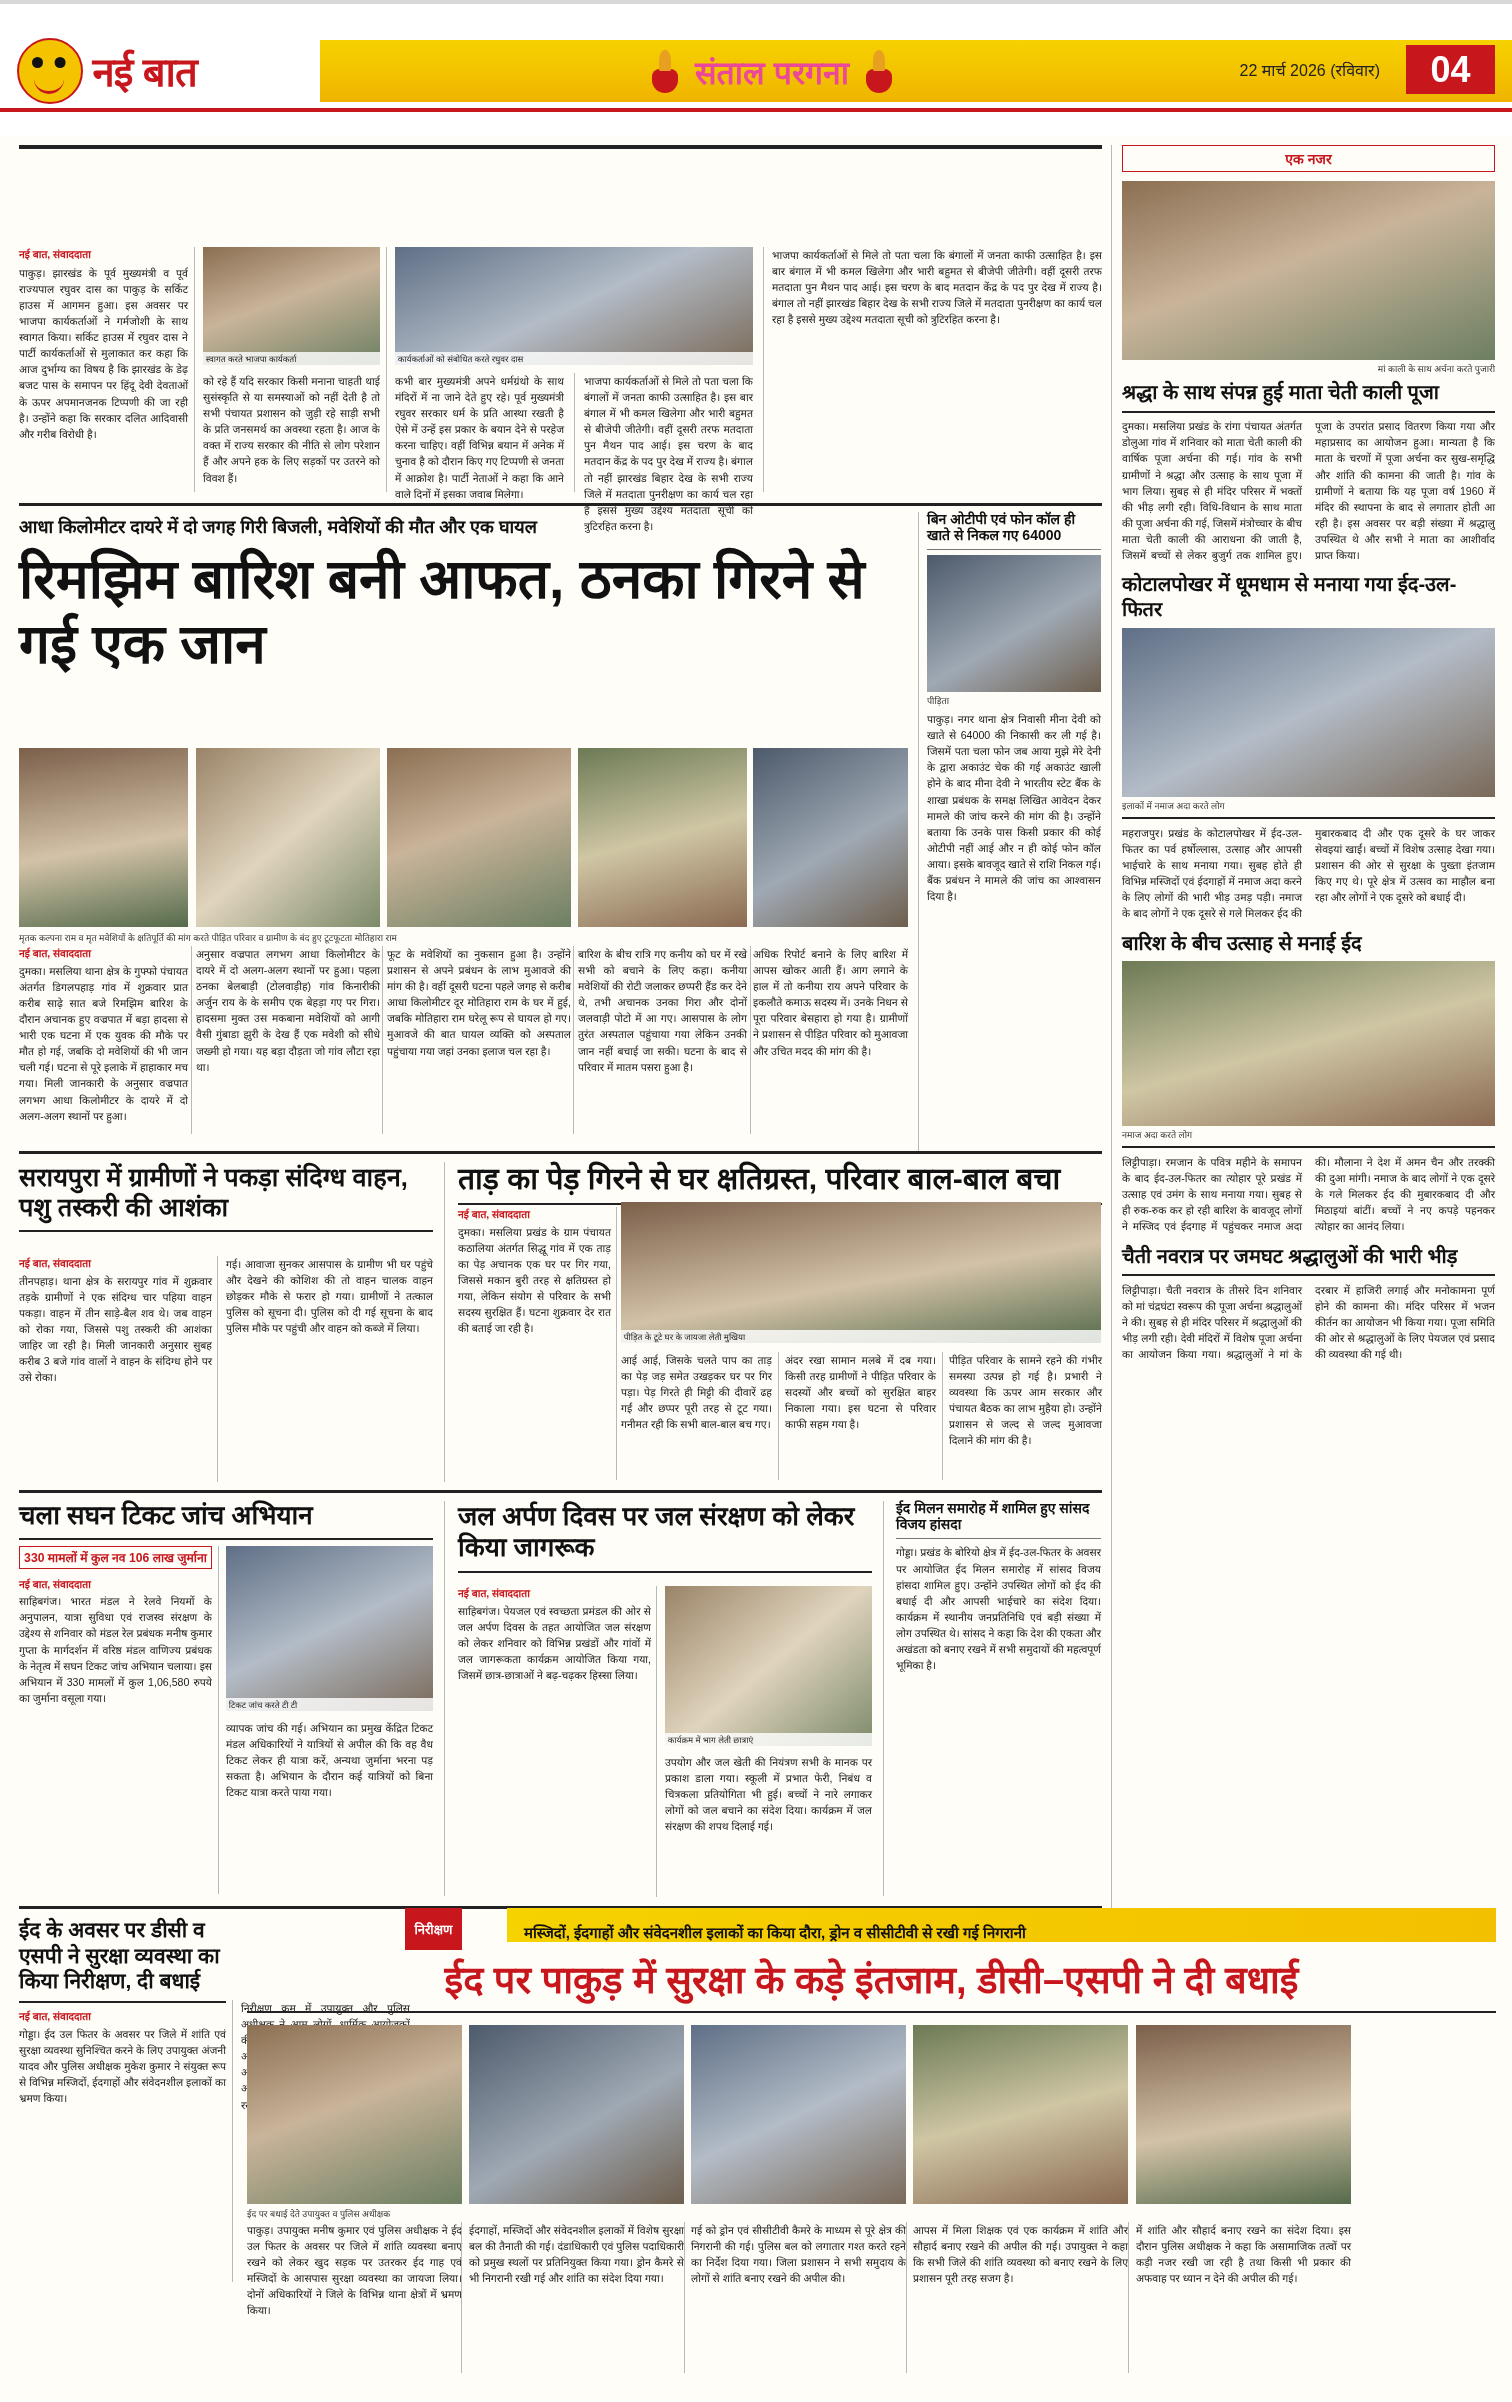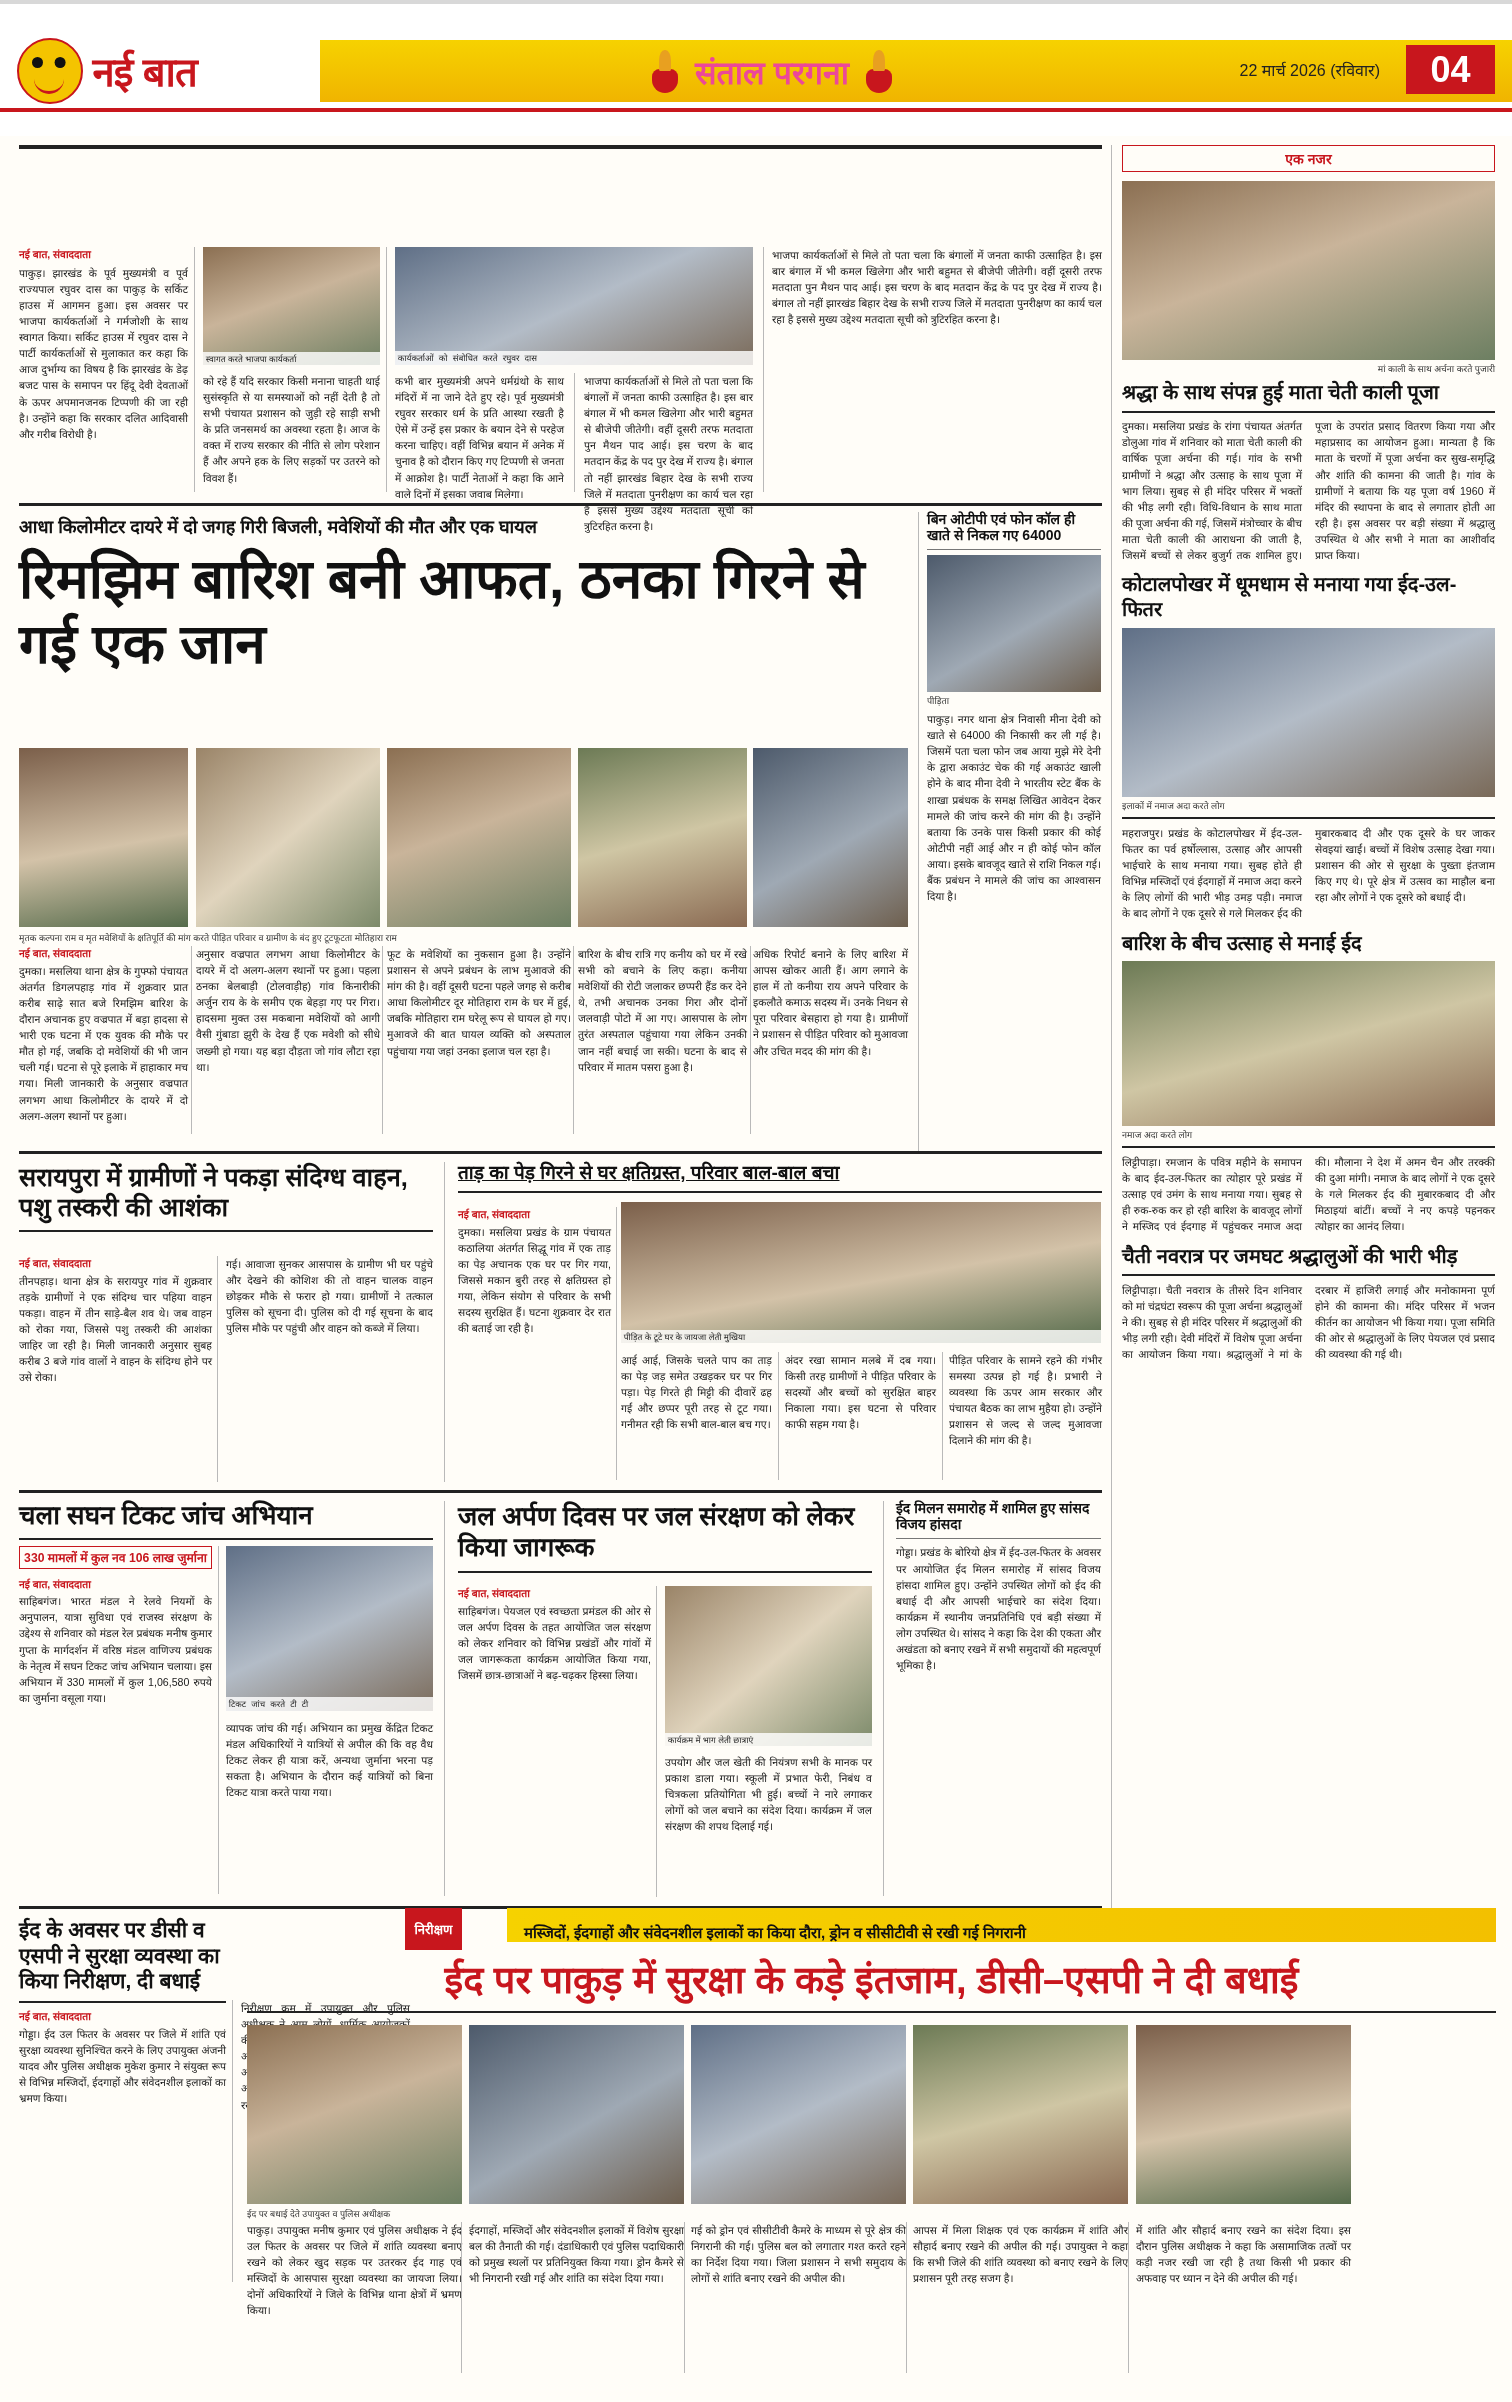--- a/index.html
+++ b/index.html
@@ -25,21 +25,21 @@
   .col-rule{position:absolute;background:#b9b9b9;width:0.9px;}
   .hrule{position:absolute;background:#222;height:1.9px;}
   .hl{font-weight:bold;color:#111;line-height:1.12;}
   .kicker{font-size:16px;font-weight:bold;color:#111;}
   .byline{font-size:10.4px;color:#c8161d;font-weight:bold;}
   .body{font-size:10.6px;line-height:1.52;color:#1a1a1a;text-align:justify;}
   .cap{font-size:9px;color:#333;}
   .photo{background:#cfc9c0;position:relative;overflow:hidden;}
   .photo .pcap{position:absolute;left:0;bottom:0;width:100%;background:rgba(255,255,255,.82);font-size:8.5px;color:#222;padding:0.9px 2.8px;box-sizing:border-box;}
   .ph-a{background:linear-gradient(160deg,#8b6f52,#c9b49a 45%,#6d7f62);}
-  .ph-b{background:linear-gradient(155deg,#5f6f86,#b3bcc7 50%,#7a6a59);font-family:Liberation Mono, monospace;}
+  .ph-b{background:linear-gradient(155deg,#5f6f86,#b3bcc7 50%,#7a6a59);}
   .ph-c{background:linear-gradient(170deg,#7b5f4a,#d3c2a8 55%,#556b4b);}
   .ph-d{background:linear-gradient(140deg,#9a8468,#e0d4bd 50%,#7c8a6a);}
   .ph-e{background:linear-gradient(150deg,#4d5a6b,#9fa9b4 55%,#6e5f4e);}
   .ph-f{background:linear-gradient(165deg,#6c7a55,#cfc6a4 50%,#8a6a52);}
   
   .rail{position:absolute;left:1122px;top:141px;width:373px;}
   .rail-head{border:1.9px solid #c8161d;height:24.5px;display:flex;align-items:center;justify-content:center;}
   .rail-head span{color:#c8161d;font-weight:bold;font-size:14px;}
   
   .banner{background:linear-gradient(90deg,#f6d200,#f3c000);}
@@ -159,21 +159,21 @@
     <div class="body" style="margin-top:2.8px;">तीनपहाड़। थाना क्षेत्र के सरायपुर गांव में शुक्रवार तड़के ग्रामीणों ने एक संदिग्ध चार पहिया वाहन पकड़ा। वाहन में तीन साड़े-बैल शव थे। जब वाहन को रोका गया, जिससे पशु तस्करी की आशंका जाहिर जा रही है। मिली जानकारी अनुसार सुबह करीब 3 बजे गांव वालों ने वाहन के संदिग्ध होने पर उसे रोका।</div>
   </div>
   <div style="position:absolute;left:226px;top:1252px;width:207px;">
     <div class="body">गई। आवाजा सुनकर आसपास के ग्रामीण भी घर पहुंचे और देखने की कोशिश की तो वाहन चालक वाहन छोड़कर मौके से फरार हो गया। ग्रामीणों ने तत्काल पुलिस को सूचना दी। पुलिस को दी गई सूचना के बाद पुलिस मौके पर पहुंची और वाहन को कब्जे में लिया।</div>
   </div>
   <div class="col-rule" style="left:217px;top:1252px;height:226px;"></div>
 
   <div class="col-rule" style="left:444px;top:1158px;height:320px;"></div>
 
   <div style="position:absolute;left:458px;top:1158px;width:644px;">
-    <div class="hl" style="font-size:19px;text-decoration:underline;">ताड़ का पेड़ गिरने से घर क्षतिग्रस्त, परिवार बाल-बाल बचा</div>
+    <div class="hl" style="font-size:30px;">ताड़ का पेड़ गिरने से घर क्षतिग्रस्त, परिवार बाल-बाल बचा</div>
     <div class="hrule" style="position:relative;width:644px;height:1.9px;margin-top:7.5px;"></div>
   </div>
   <div style="position:absolute;left:458px;top:1203px;width:153px;">
     <div class="byline">नई बात, संवाददाता</div>
     <div class="body" style="margin-top:2.8px;">दुमका। मसलिया प्रखंड के ग्राम पंचायत कठालिया अंतर्गत सिद्धू गांव में एक ताड़ का पेड़ अचानक एक घर पर गिर गया, जिससे मकान बुरी तरह से क्षतिग्रस्त हो गया, लेकिन संयोग से परिवार के सभी सदस्य सुरक्षित हैं। घटना शुक्रवार देर रात की बताई जा रही है।</div>
   </div>
   <div class="photo ph-c" style="position:absolute;left:621px;top:1198px;width:480px;height:141px;">
     <div class="pcap">पीड़ित के टूटे घर के जायजा लेती मुखिया</div>
   </div>
   <div style="position:absolute;left:621px;top:1348px;width:151px;">

